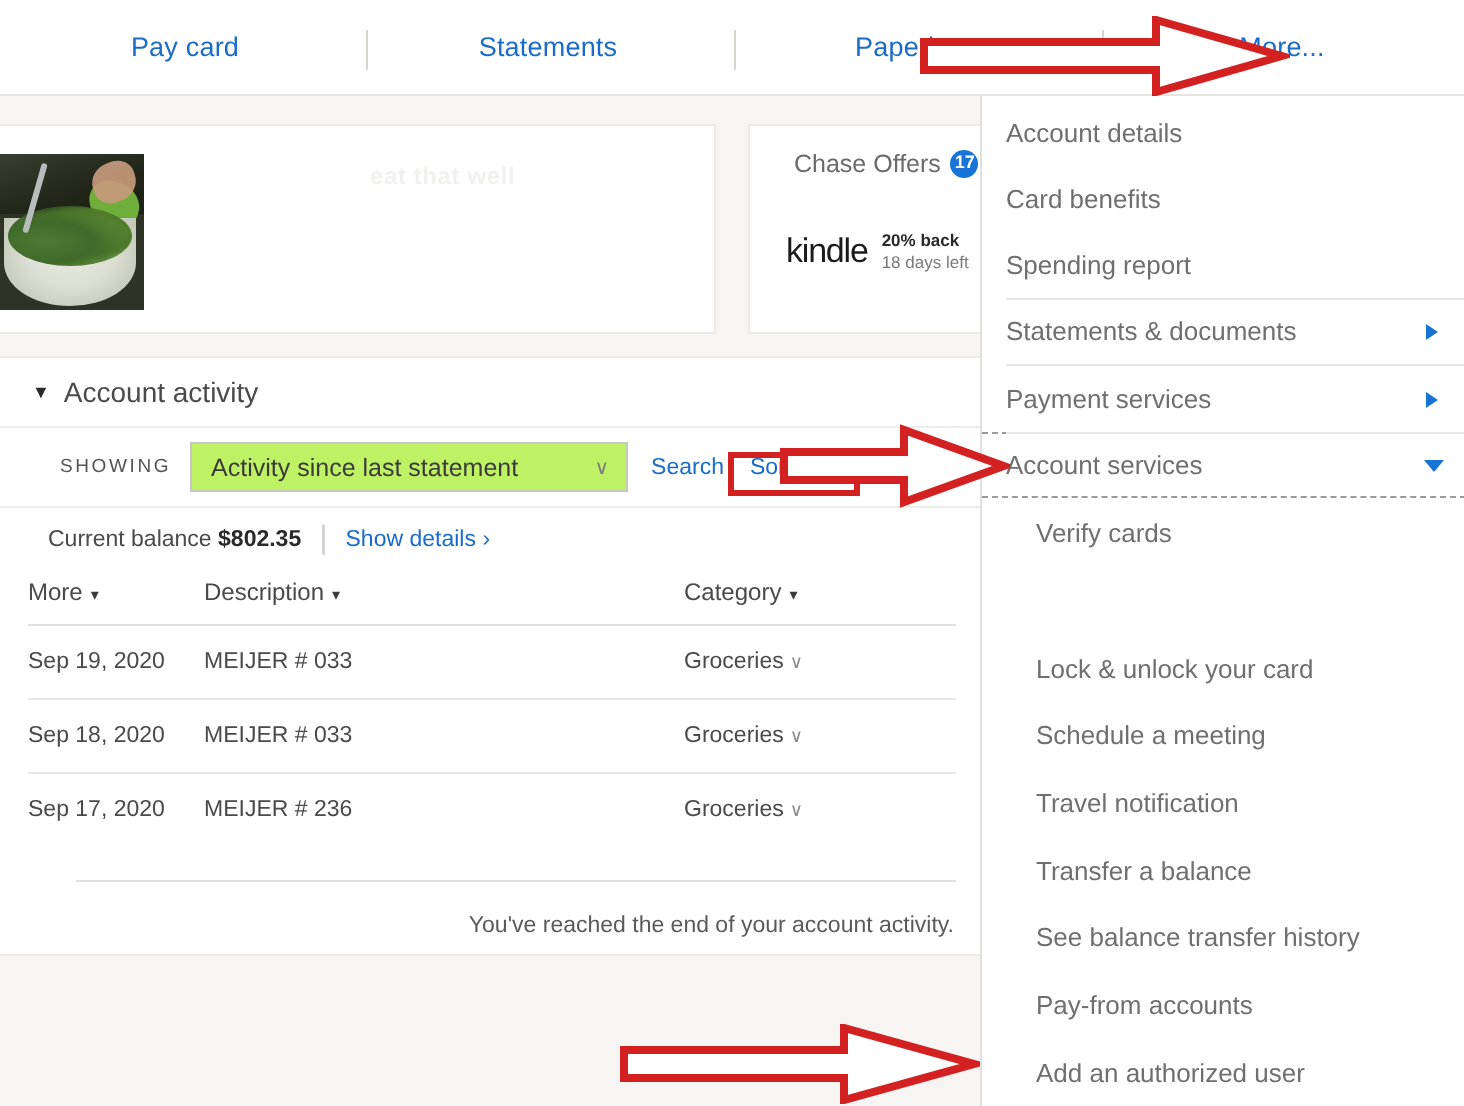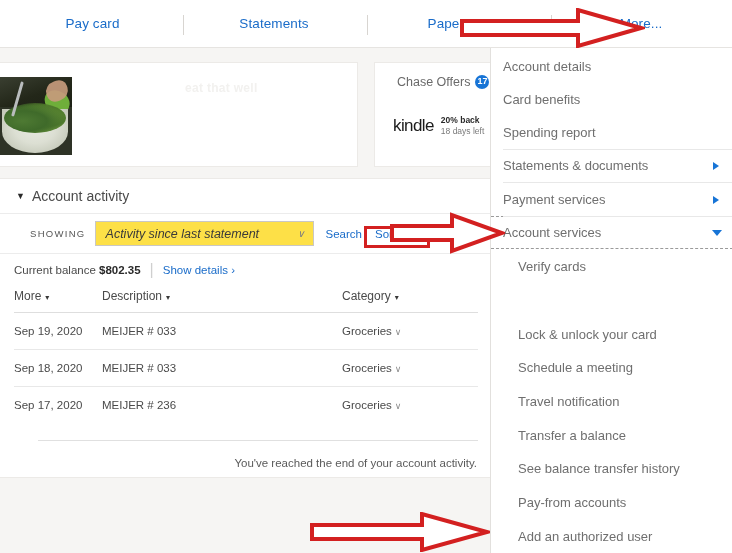--- a/index.html
+++ b/index.html
@@ -117,33 +117,33 @@
   .showing-row{
     position:absolute;left:0;top:35px;width:100%;height:40px;
     border-bottom:1px solid #ececec;box-sizing:border-box;
     display:flex;align-items:center;
   }
   .showing-lbl{
     margin-left:30px;font-size:9.5px;color:#555;letter-spacing:1.3px;
   }
   .select-box{
     margin-left:9px;width:219px;height:25px;border:1px solid #c9c7c4;
-    background:#fde047;display:flex;align-items:center;justify-content:space-between;
-    padding:0 8px 0 10px;box-sizing:border-box;cursor:pointer;font-style:italic;
+    background:#bef264;display:flex;align-items:center;justify-content:space-between;
+    padding:0 8px 0 10px;box-sizing:border-box;cursor:pointer;
   }
   .select-box span{font-size:12.5px;color:#3a3a3a;}
   .select-box .dn{color:#7e7e7e;font-size:10px;}
   .link-sm{margin-left:12px;font-size:11.5px;color:#1a6cc9;cursor:pointer;}
   #sortOptions{margin-left:13px;}
 
   .balance-row{
     position:absolute;left:0;top:75px;width:100%;height:31px;
     display:flex;align-items:center;
   }
-  .balance-row .b1{margin-left:14px;font-size:11.5px;color:#4a4a4a;}
+  .balance-row .b1{margin-left:24px;font-size:11.5px;color:#4a4a4a;}
   .balance-row .b1 b{color:#2a2a2a;}
   .balance-row .sep{margin:0 9px;color:#cfcfcf;}
   .balance-row .b2{font-size:11.5px;color:#1a6cc9;cursor:pointer;}
 
   table.tx{
     position:absolute;left:14px;top:110px;width:464px;border-collapse:collapse;
   }
   table.tx th{
     text-align:left;font-weight:normal;font-size:12px;color:#4a4a4a;
     padding:0 0 9px 0;border-bottom:1px solid #dedede;

